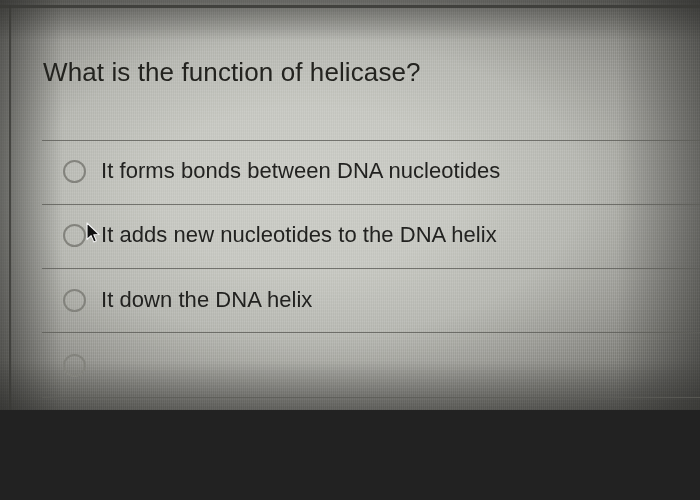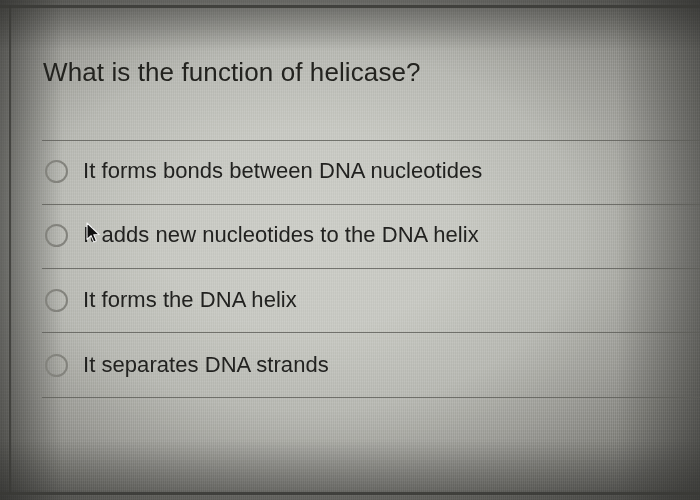--- a/index.html
+++ b/index.html
@@ -3,21 +3,21 @@
 <meta charset="utf-8">
 <style>
   html, body {
     margin: 0;
     padding: 0;
     background: #222;
   }
   #screen {
     position: relative;
     width: 700px;
-    height: 500px;
+    height: 410px;
     overflow: hidden;
     font-family: "Liberation Sans", sans-serif;
     background: #6b6b68;
   }
 
   
   #vignette-base {
     position: absolute;
     inset: 0;
     background:
@@ -79,21 +79,21 @@
     position: absolute;
     left: 42px;
     right: 0;
     height: 1px;
     background: #5d5d58;
     opacity: .80;
   }
 
   .option-row {
     position: absolute;
-    left: 42px;
+    left: 60px;
     right: 0;
     height: 46px;
     display: flex;
     align-items: center;
   }
   .radio {
     width: 23px;
     height: 23px;
     border-radius: 50%;
     border: 2px solid #83837d;
@@ -148,28 +148,27 @@
 
     <div class="option-row" style="top:212px">
       <span class="radio"></span>
       <span class="option-label">It adds new nucleotides to the DNA helix</span>
     </div>
 
     <div class="divider" style="top:268px"></div>
 
     <div class="option-row" style="top:277px">
       <span class="radio"></span>
-      <span class="option-label">It forms the DNA helix</span>
+      <span class="option-label">It down the DNA helix</span>
     </div>
 
     <div class="divider" style="top:332px"></div>
 
     <div class="option-row" style="top:342px">
       <span class="radio"></span>
-      <span class="option-label">It separates DNA strands</span>
     </div>
 
     <div class="divider" style="top:397px"></div>
 
 
   </div>
 
   <svg id="cursor" viewBox="0 0 16 24">
     <path d="M1,1 L1,17.5 L5.1,13.6 L7.8,19.9 L10.4,18.8 L7.8,12.7 L13.2,12.5 Z" fill="#111111" stroke="#f2f2f2" stroke-width="1.1" stroke-linejoin="round"></path>
   </svg>

